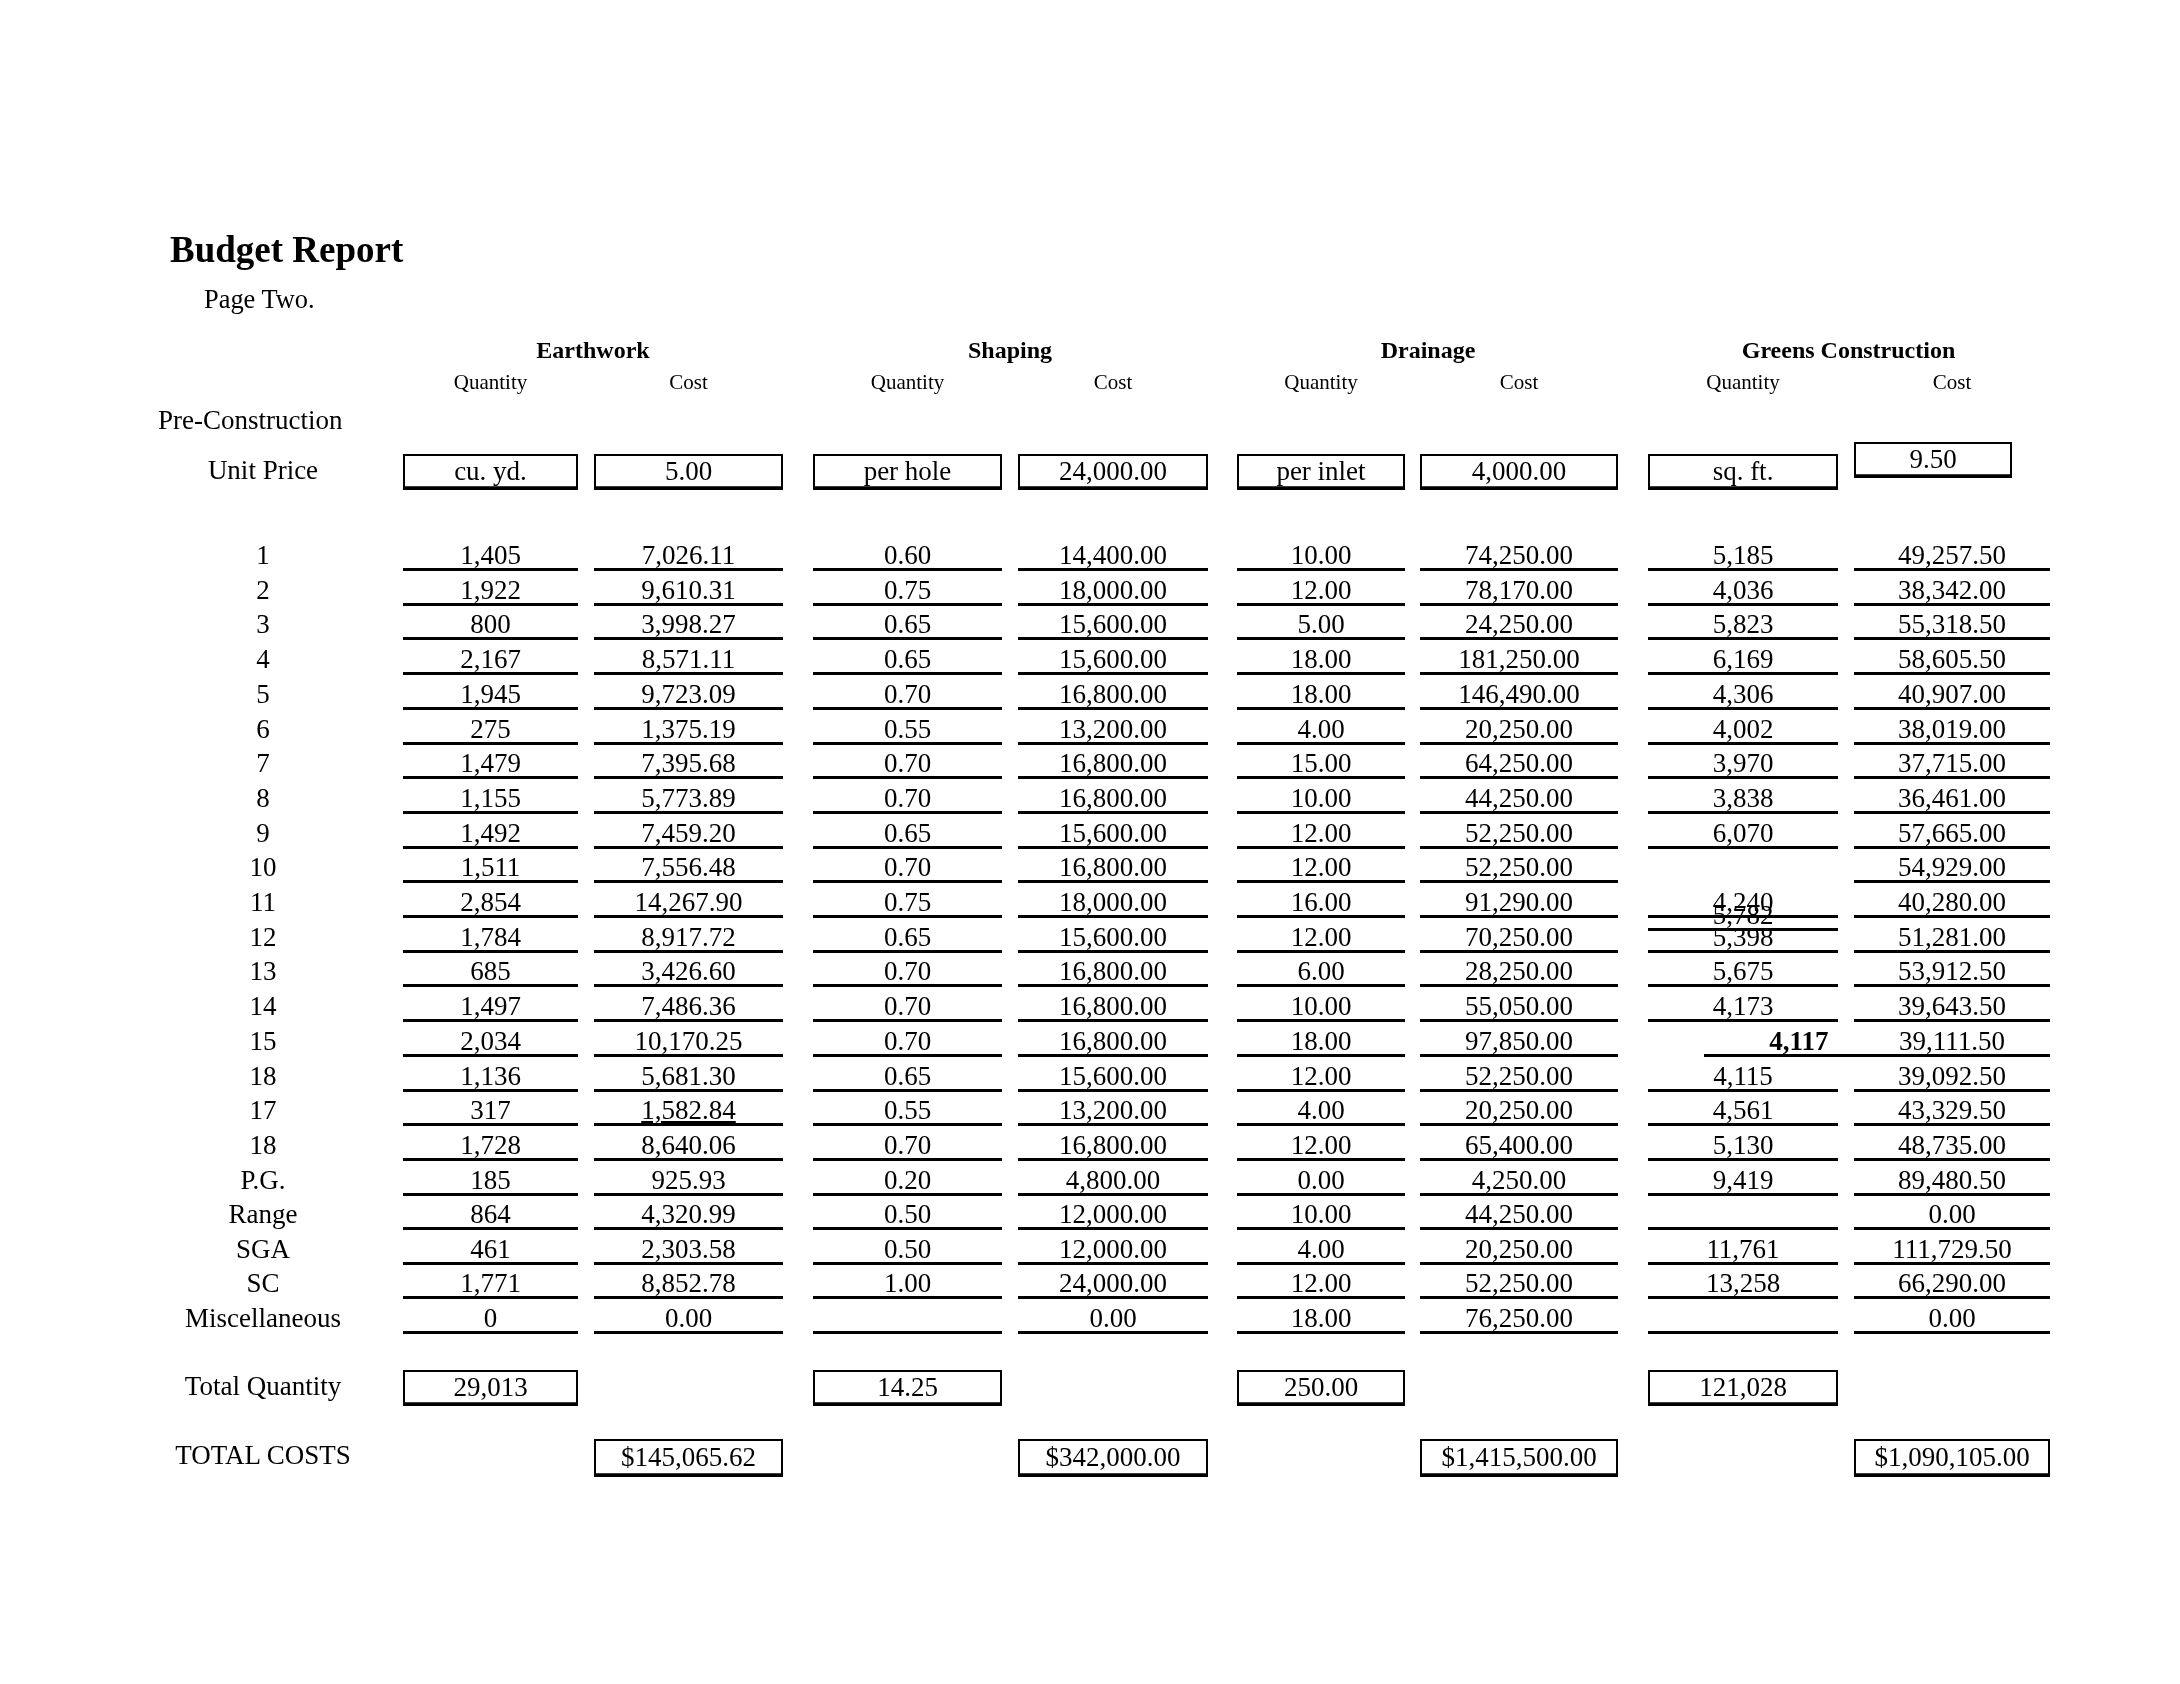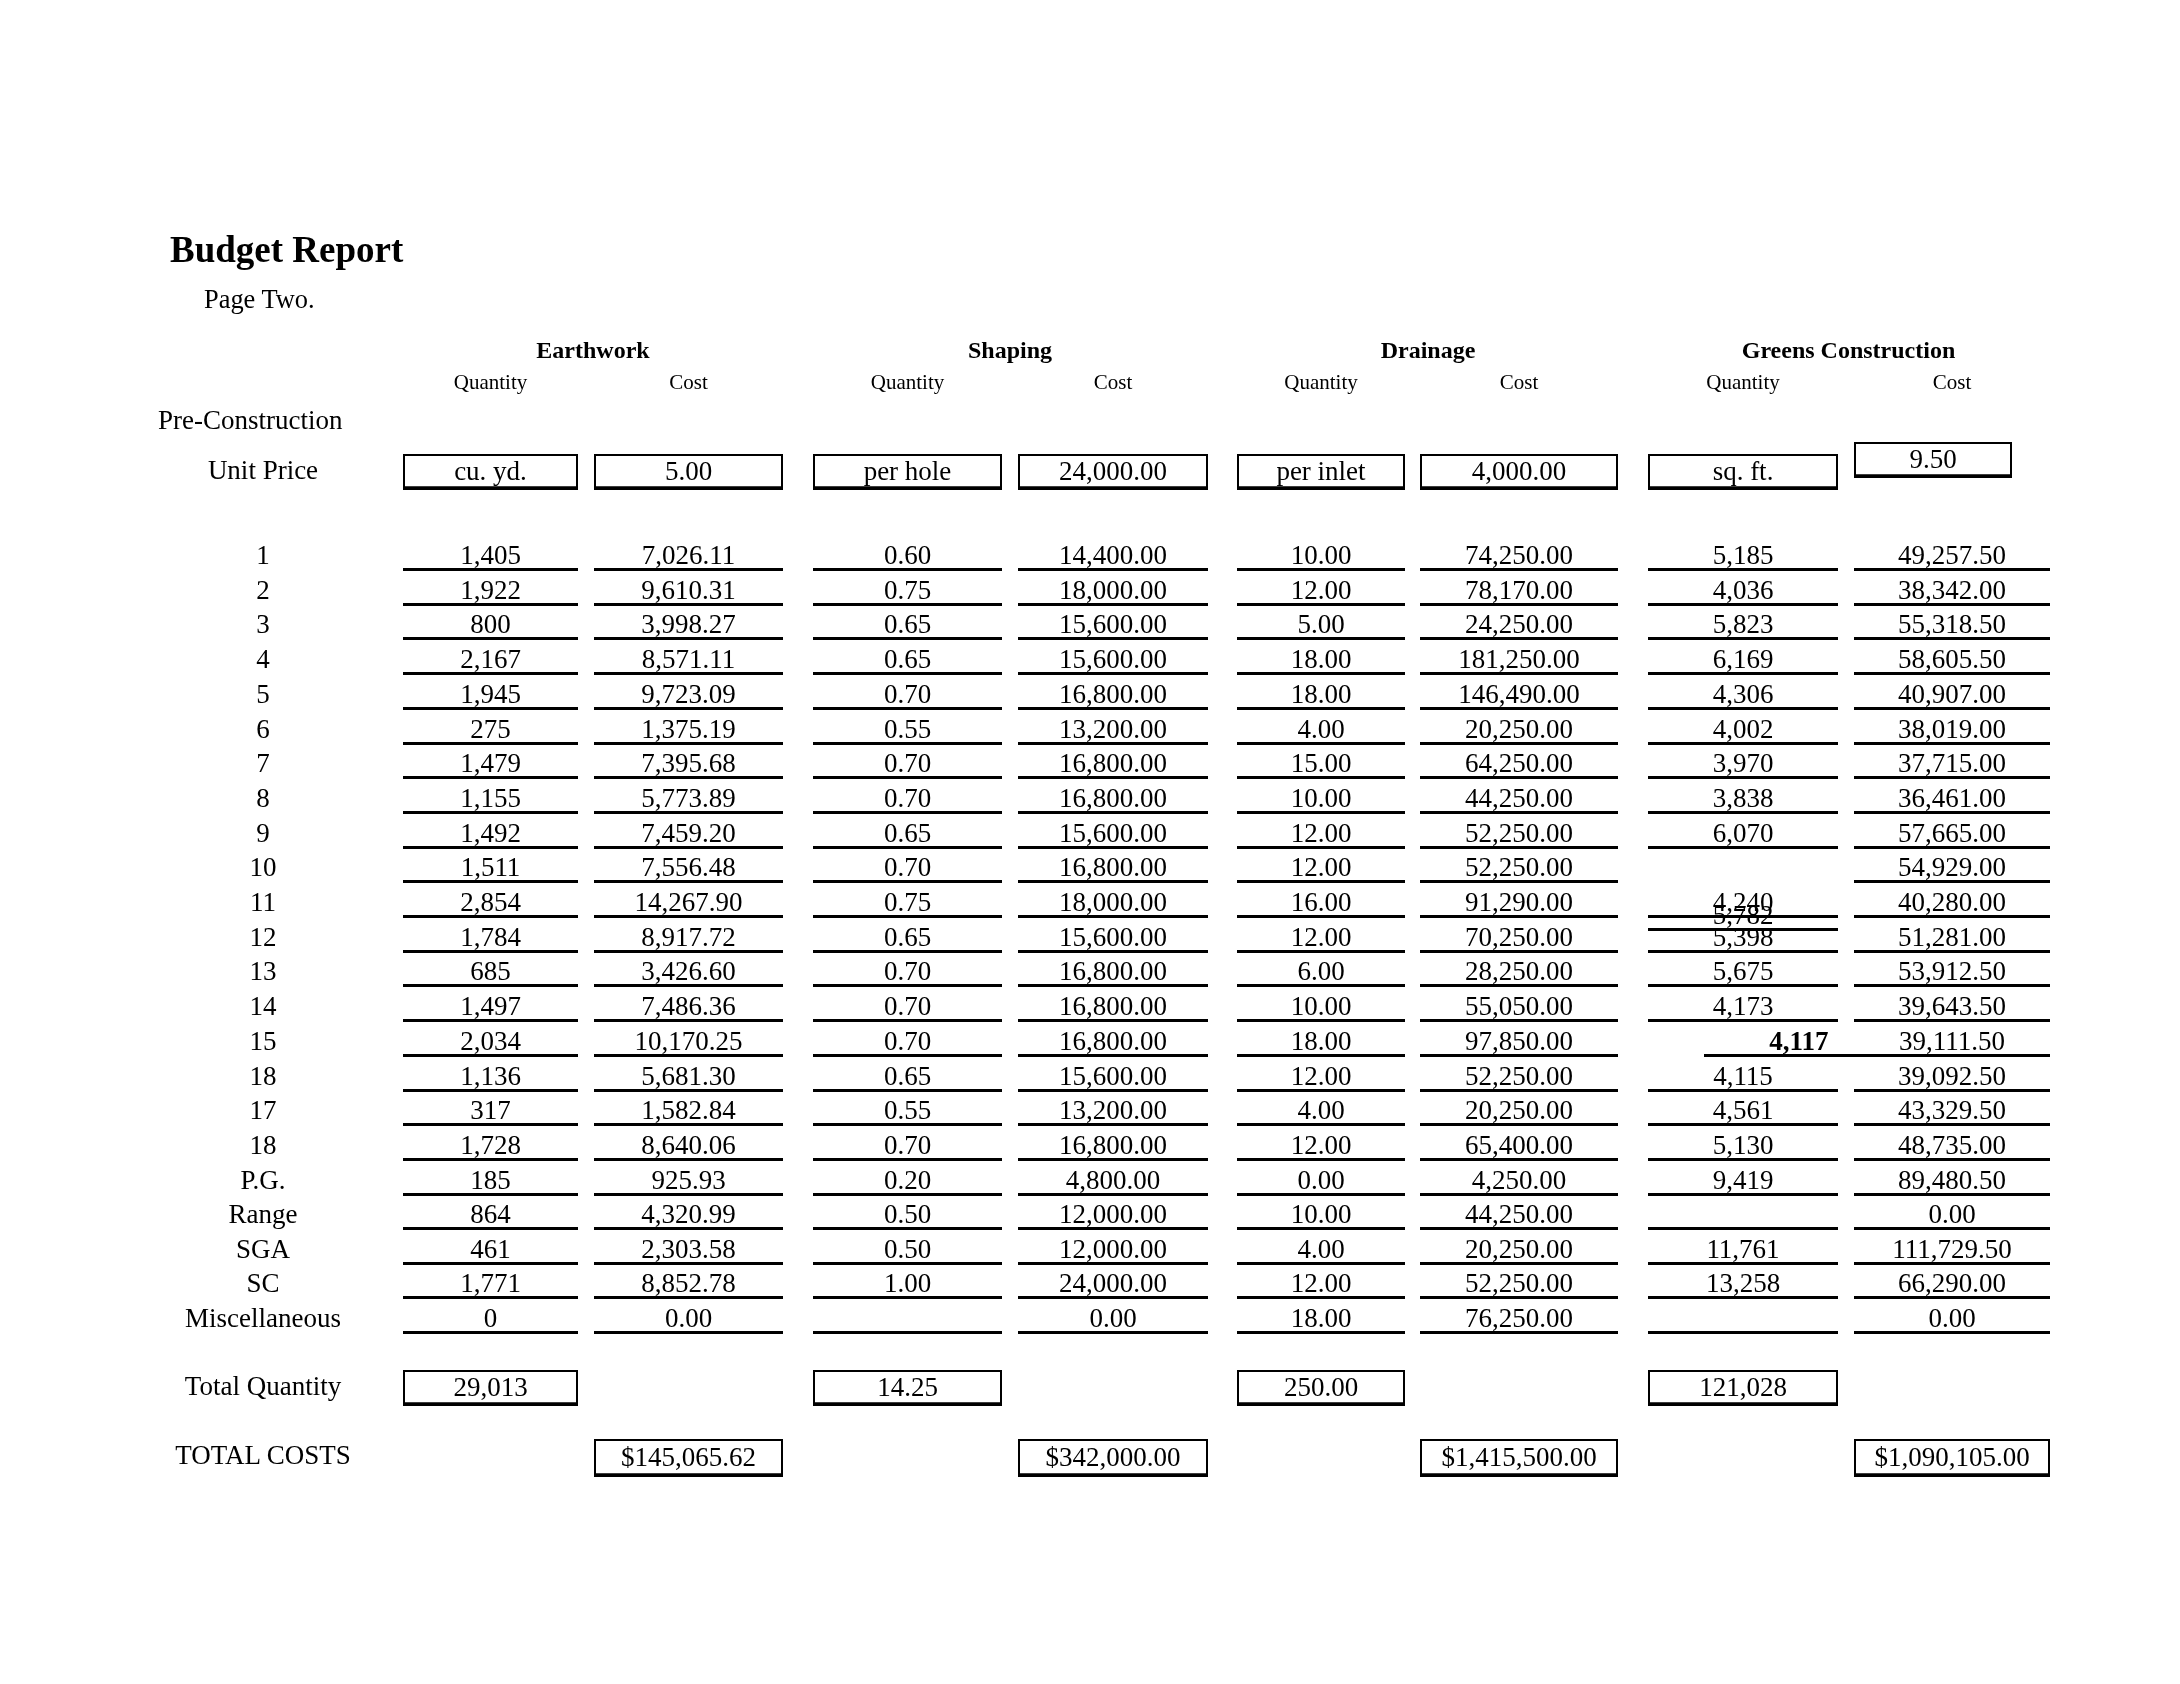--- a/index.html
+++ b/index.html
@@ -223,21 +223,21 @@
       <div class="abs cell uline" style="left:813px;width:189px;top:1060px;height:32px;line-height:32px;">0.65</div>
       <div class="abs cell uline" style="left:1018px;width:190px;top:1060px;height:32px;line-height:32px;">15,600.00</div>
       <div class="abs cell uline" style="left:1237px;width:168px;top:1060px;height:32px;line-height:32px;">12.00</div>
       <div class="abs cell uline" style="left:1420px;width:198px;top:1060px;height:32px;line-height:32px;">52,250.00</div>
       <div class="abs cell uline" style="left:1648px;width:190px;top:1060px;height:32px;line-height:32px;">4,115</div>
       <div class="abs cell uline" style="left:1854px;width:196px;top:1060px;height:32px;line-height:32px;">39,092.50</div>
     </div>
     <div class="" style="">
       <div class="abs rowlabel" style="top:1094px;line-height:32px;">17</div>
       <div class="abs cell uline" style="left:403px;width:175px;top:1094px;height:32px;line-height:32px;">317</div>
-      <div class="abs cell uline" style="left:594px;width:189px;top:1094px;height:32px;line-height:32px;">1,582.84</div>
+      <div class="abs cell uline" style="left:594px;width:189px;top:1094px;height:32px;line-height:32px;text-decoration:underline;">1,582.84</div>
       <div class="abs cell uline" style="left:813px;width:189px;top:1094px;height:32px;line-height:32px;">0.55</div>
       <div class="abs cell uline" style="left:1018px;width:190px;top:1094px;height:32px;line-height:32px;">13,200.00</div>
       <div class="abs cell uline" style="left:1237px;width:168px;top:1094px;height:32px;line-height:32px;">4.00</div>
       <div class="abs cell uline" style="left:1420px;width:198px;top:1094px;height:32px;line-height:32px;">20,250.00</div>
       <div class="abs cell uline" style="left:1648px;width:190px;top:1094px;height:32px;line-height:32px;">4,561</div>
       <div class="abs cell uline" style="left:1854px;width:196px;top:1094px;height:32px;line-height:32px;">43,329.50</div>
     </div>
     <div class="" style="">
       <div class="abs rowlabel" style="top:1129px;line-height:32px;">18</div>
       <div class="abs cell uline" style="left:403px;width:175px;top:1129px;height:32px;line-height:32px;">1,728</div>

